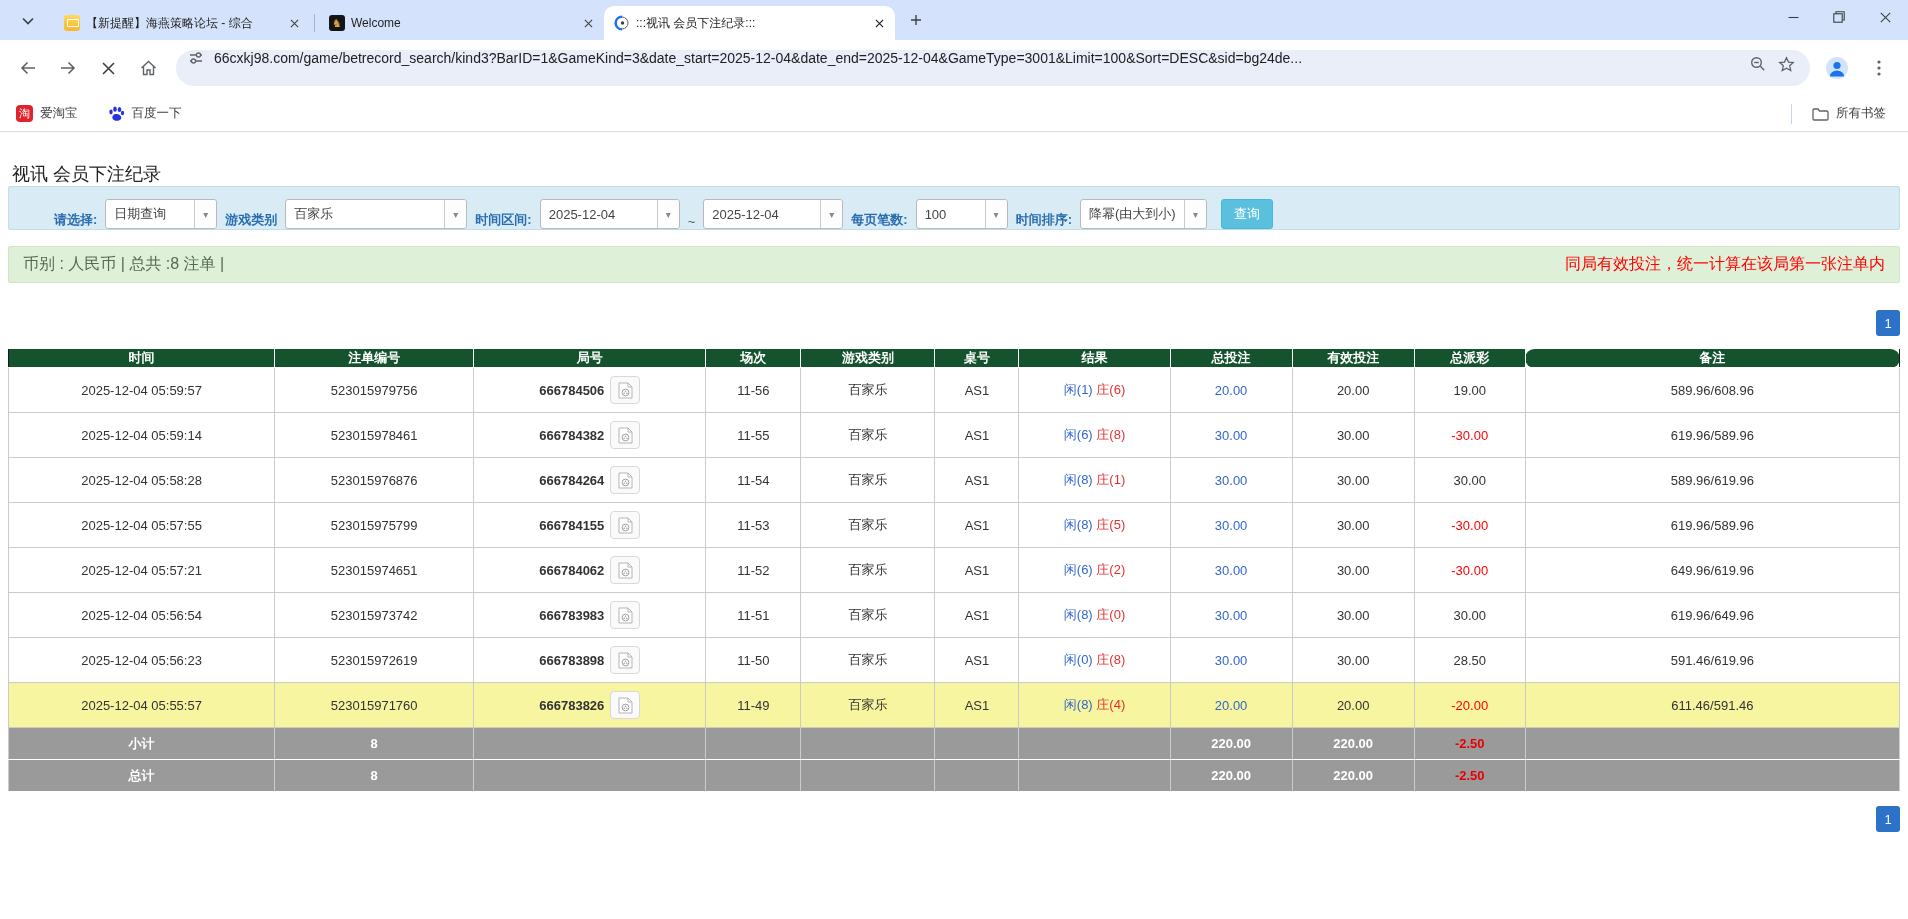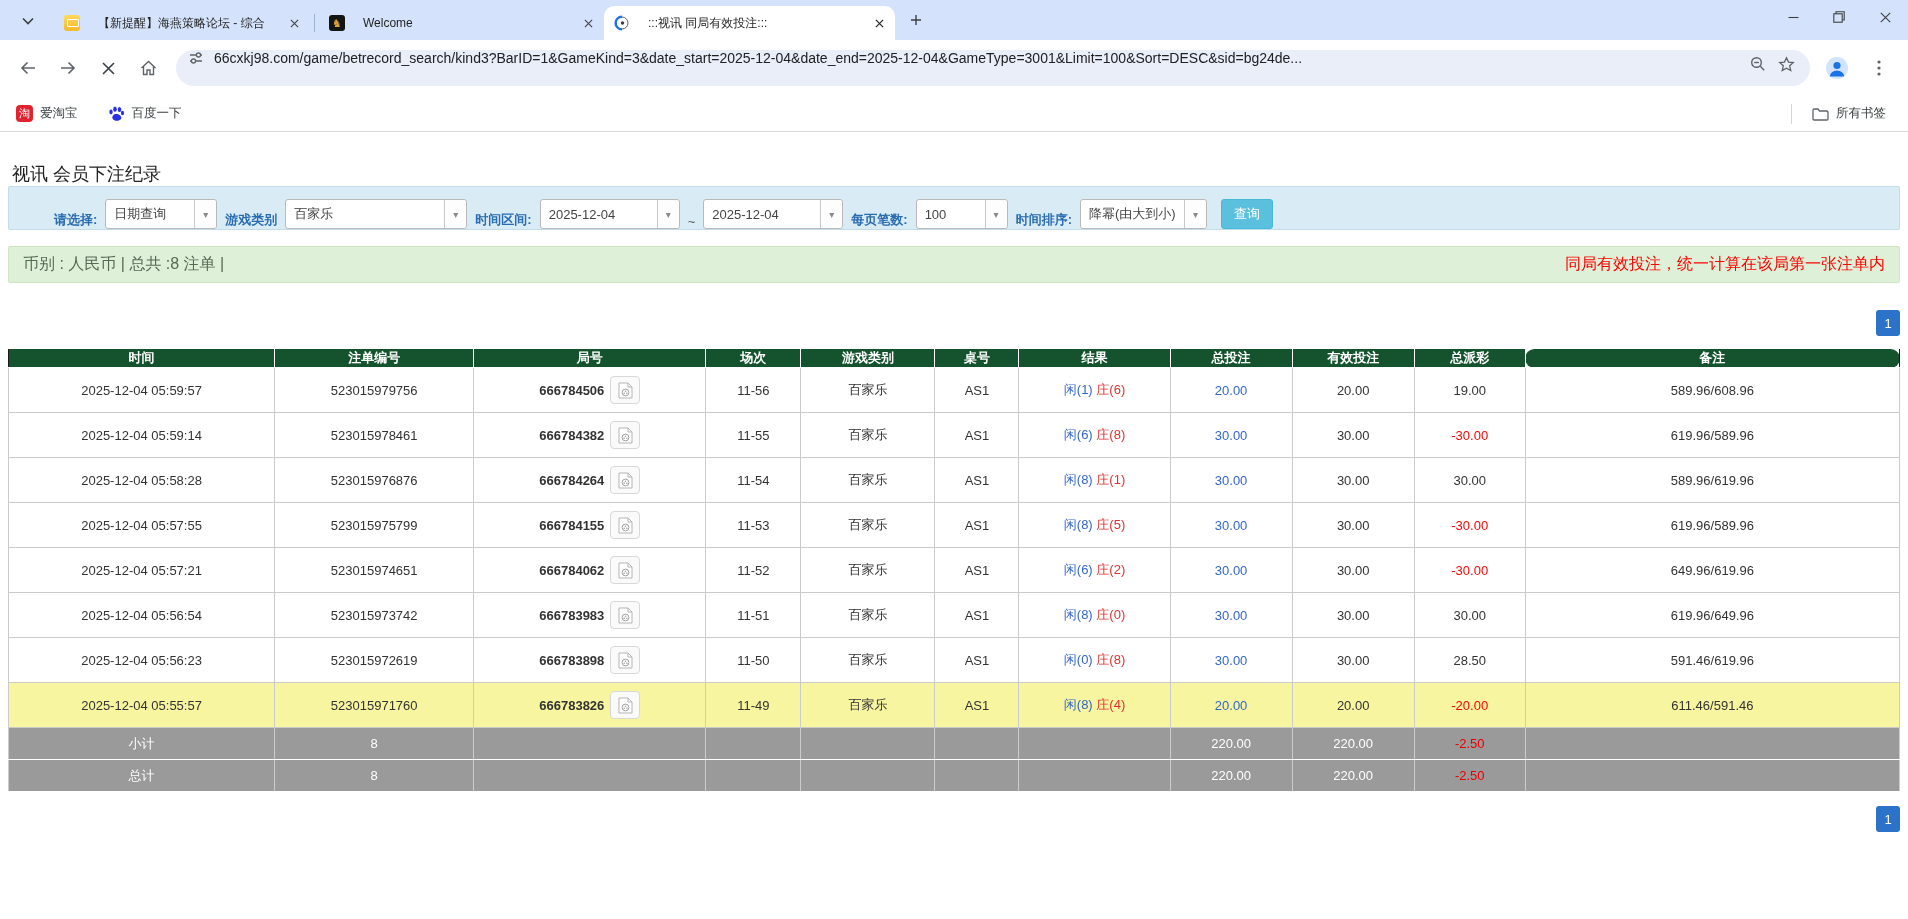--- a/index.html
+++ b/index.html
@@ -5,21 +5,21 @@
   * { margin:0; padding:0; box-sizing:border-box; }
   html,body { width:1908px; height:919px; overflow:hidden; }
   body { font-family:"Liberation Sans", sans-serif; background:#fff; color:#333; }
 
   
   .tabbar { position:relative; height:40px; background:#d4e3fb; display:flex; align-items:flex-end; }
   .tab-search { width:28px; height:28px; margin:0 12px 5px 14px; display:flex; align-items:center; justify-content:center; border-radius:50%; cursor:pointer; }
   .tab { width:256px; height:34px; display:flex; align-items:center; padding:0 8px 0 10px; border-radius:10px 10px 0 0; color:#1f1f1f; font-size:12px; }
   .tab.t2 { width:285px; }
   .tab.active { width:291px; background:#fff; }
-  .tab-title { flex:1; white-space:nowrap; overflow:hidden; margin:0 18px; }
+  .tab-title { flex:1; white-space:nowrap; overflow:hidden; margin:0 6px; }
   .tab-close { width:16px; height:16px; border-radius:50%; display:flex; align-items:center; justify-content:center; flex:none; }
   .tab-divider { width:1px; height:18px; background:#9fb4d0; margin:0 4px 8px 4px; }
   .fav { width:16px; height:16px; flex:none; display:flex; align-items:center; justify-content:center; }
   .fav-yellow { background:linear-gradient(180deg,#ffd95c 0%,#f6b82e 100%); border-radius:3px; position:relative; }
   .fav-yellow::after { content:""; position:absolute; left:3px; top:4px; width:10px; height:6px; border:1px solid #fff; border-radius:1px; }
   .fav-dark { background:#141414; border-radius:3px; color:#d9a441; font-size:11px; line-height:1; }
   .newtab { width:26px; height:26px; margin:0 0 7px 8px; display:flex; align-items:center; justify-content:center; border-radius:50%; }
   .win-controls { position:absolute; right:0; top:0; height:34px; display:flex; }
   .win-btn { width:46px; height:34px; display:flex; align-items:center; justify-content:center; }
 
@@ -63,21 +63,21 @@
   .bet-table th:first-child { border-left:1px solid #1a1a1a; }
   .bet-table th:last-child { border-right:1px solid #1a1a1a;border-radius:13px; }
   .bet-table td { border:1px solid #cbcbcb; text-align:center; height:45px; color:#333; background:#fff; }
   .bet-table tr.highlight td { background:#f7f5a0; }
   .round-cell span { vertical-align:middle;font-weight:bold; }
   .video-btn { display:inline-flex; align-items:center; justify-content:center; width:30px; height:28px; margin-left:6px; background:#fafafa; border:1px solid #d8d8d8; border-radius:4px; vertical-align:middle; cursor:pointer; }
   .result-cell .player { color:#3366cc; }
   .result-cell .banker { color:#e03030; }
   td.bet-link { color:#3366cc; cursor:pointer; }
   td.payout.neg { color:#ff0000; }
-  .bet-table tfoot td { background:#9a9a9a; color:#fff; font-weight:normal; height:32px; border-color:#fff; border-left-color:#cbcbcb; border-right-color:#cbcbcb;margin-left:13px; }
+  .bet-table tfoot td { background:#9a9a9a; color:#fff; font-weight:bold; height:32px; border-color:#fff; border-left-color:#cbcbcb; border-right-color:#cbcbcb;margin-left:13px; }
   .bet-table tfoot td.payout.neg { color:#e80000; }
 
   .c0{width:266px}.c1{width:199px}.c2{width:232px}.c3{width:95px}.c4{width:134px}
   .c5{width:84px}.c6{width:151px}.c7{width:122px}.c8{width:122px}.c9{width:111px}.c10{width:374px}
 </style>
 </head>
 <body>
 
 <div class="tabbar">
   <div class="tab-search">
@@ -108,21 +108,21 @@
   </div>
 
   <div class="tab active">
     <span class="fav">
       <svg width="16" height="16" viewBox="0 0 16 16">
           <circle cx="8" cy="8" r="6" fill="none" stroke="#5f6368" stroke-width="1"></circle>
           <path d="M8 1.6 a6.4 6.4 0 0 0 0 12.8" fill="none" stroke="#1a73e8" stroke-width="2.4"></path>
           <circle cx="8.5" cy="8" r="1.7" fill="#3c4043"></circle>
         </svg>
     </span>
-    <span class="tab-title">:::视讯 同局有效投注:::</span>
+    <span class="tab-title">:::视讯 会员下注纪录:::</span>
     <span class="tab-close">
       <svg width="9" height="9" viewBox="0 0 10 10">
           <path d="M1 1 L9 9 M9 1 L1 9" stroke="#202124" stroke-width="1.3"></path>
         </svg>
     </span>
   </div>
 
   <div class="newtab">
     <svg width="12" height="12" viewBox="0 0 12 12">
         <path d="M6 1 V11 M1 6 H11" stroke="#3c4043" stroke-width="1.4"></path>

